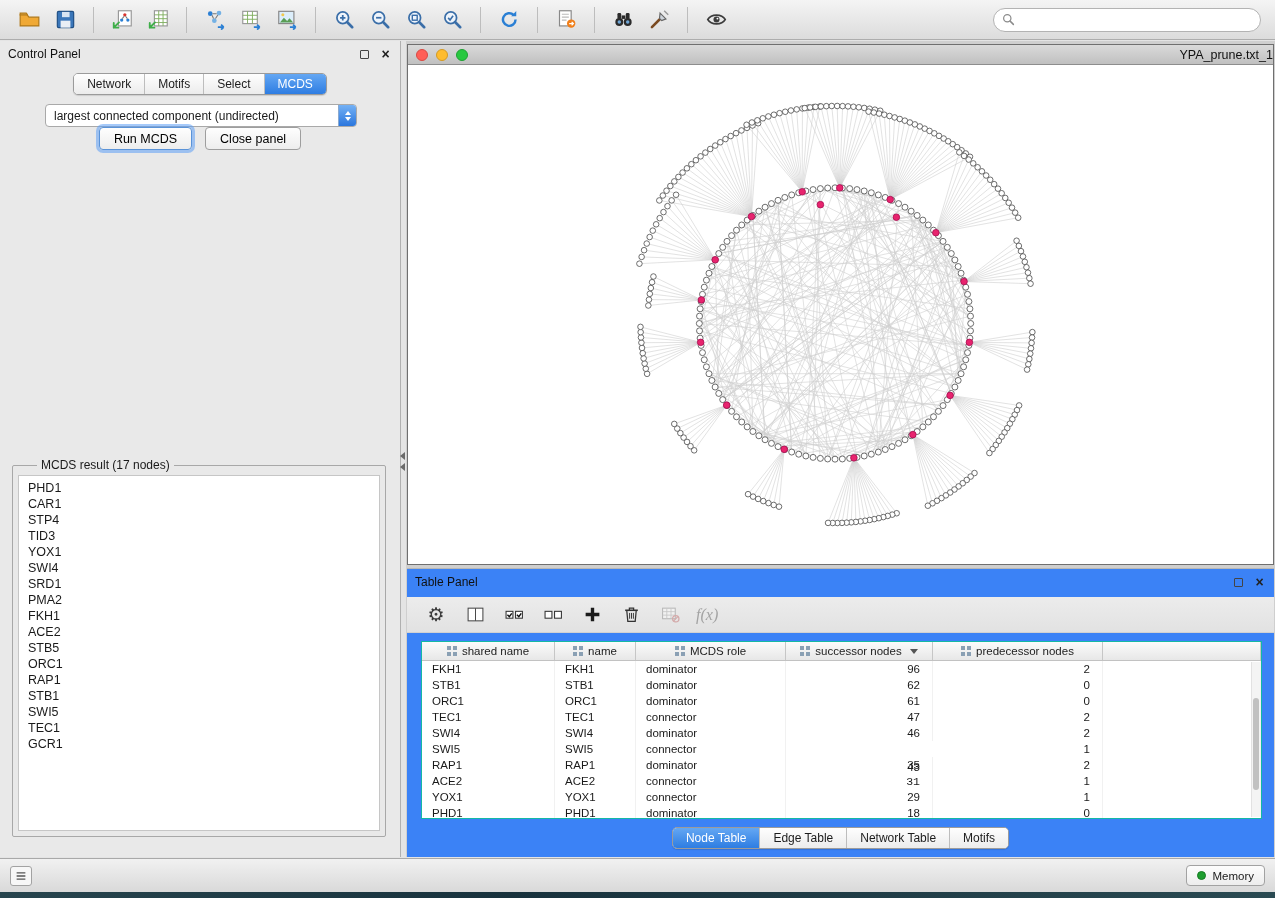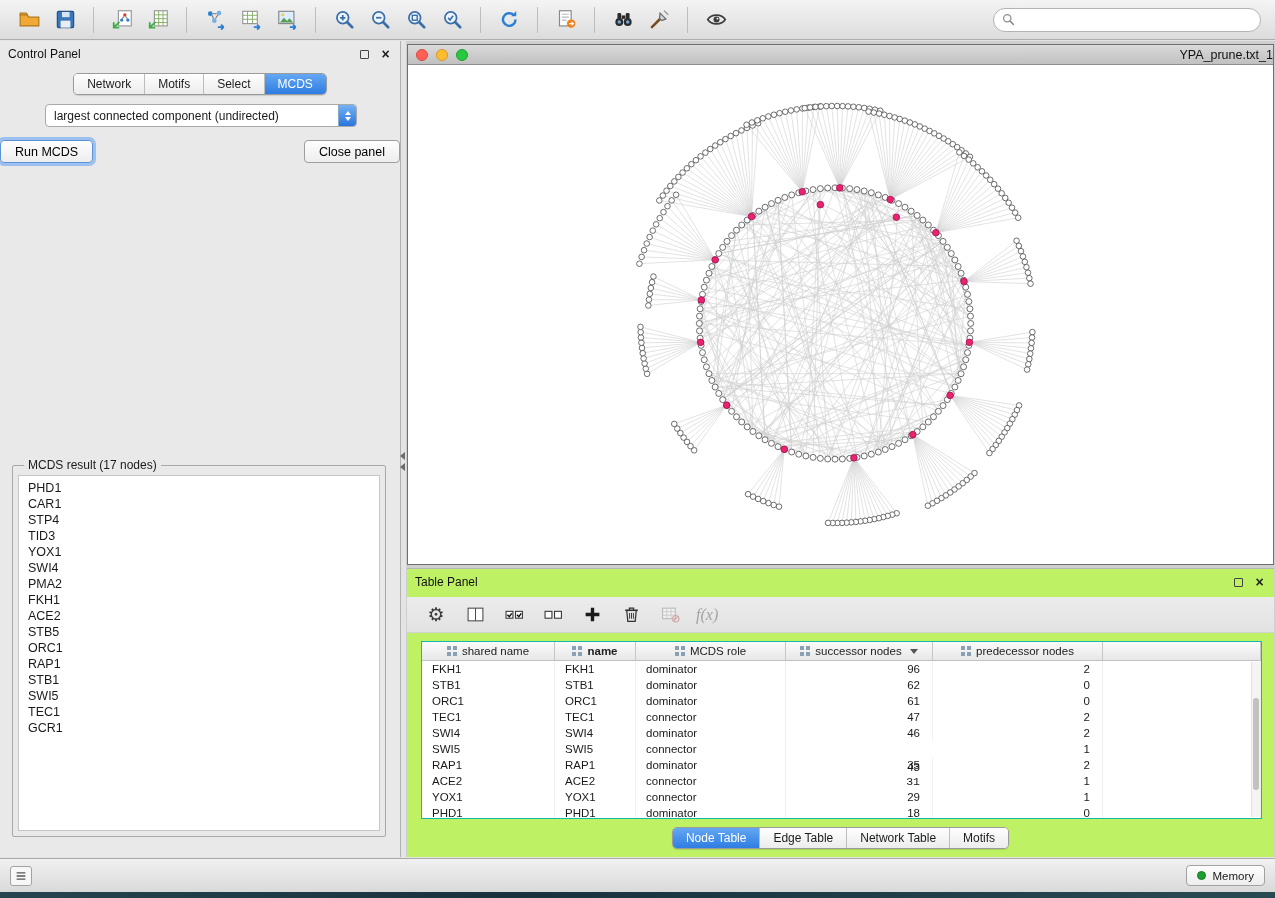--- a/index.html
+++ b/index.html
@@ -36,27 +36,27 @@
   #cp-tabs-row{display:flex;justify-content:center;margin-top:6px}
   #opt-label{margin-top:22px;text-align:center;font-size:12.5px}
   #criterion-row{margin:9px 0 0 45px}
   .dropdown{width:312px;height:23px;background:#fff;border:1px solid #a9a9a9;border-radius:4px;
     display:flex;align-items:center;cursor:pointer;overflow:hidden}
   .dropdown .dd-text{flex:1;font-size:12px;padding:0 8px;white-space:nowrap}
   .dd-stepper{width:18px;height:100%;background:linear-gradient(#74b1f5,#2a76dd);
     display:flex;flex-direction:column;align-items:center;justify-content:center;gap:2px;border-left:1px solid #8aa9cf}
   .dd-up{width:0;height:0;border-left:3.5px solid transparent;border-right:3.5px solid transparent;border-bottom:4.5px solid #fff}
   .dd-down{width:0;height:0;border-left:3.5px solid transparent;border-right:3.5px solid transparent;border-top:4.5px solid #fff}
-  #cp-buttons{display:flex;justify-content:space-between;gap:13px;margin-top:13px}
+  #cp-buttons{display:flex;justify-content:center;gap:13px;}
   .btn{height:23px;padding:0 14px;font-size:12.5px;background:linear-gradient(#fefefe,#ededed);
     border:1px solid #9e9e9e;border-radius:4px;cursor:pointer;font-family:"Liberation Sans",sans-serif}
   .btn.focused{border-color:#5a93d8;box-shadow:0 0 0 3px rgba(92,158,245,.55)}
   #result-box{position:absolute;left:12px;right:14px;top:424px;bottom:20px;
     border:1px solid #a8a8a8;border-radius:2px}
-  #result-box legend,.box-title{position:absolute;top:-8px;left:11px;background:#e9e9e9;padding:0 4px;font-size:12px}
+  #result-box legend,.box-title{position:absolute;top:-8px;left:24px;background:#e9e9e9;padding:0 4px;font-size:12px}
   #result-list{position:absolute;left:5px;right:5px;top:9px;bottom:5px;background:#fff;border:1px solid #c6c6c6;
     overflow:hidden;padding:4px 0}
   .result-item{font-size:12.5px;line-height:16px;padding-left:9px;cursor:default}
 
   
   #right-region{position:absolute;left:406px;top:41px;right:0;height:816px;background:#cfcfcf}
   .splitter-handle{position:absolute;left:399px;top:448px;width:7px;height:26px;display:flex;flex-direction:column;
     align-items:center;justify-content:center;gap:3px;z-index:5}
   .tri-left{width:0;height:0;border-top:4px solid transparent;border-bottom:4px solid transparent;border-right:5px solid #6b6b6b}
 
@@ -67,21 +67,21 @@
   .lights{display:flex;gap:8px}
   .light{width:12px;height:12px;border-radius:50%;cursor:pointer}
   .light.red{background:#ff5f57;border:.5px solid #d94942}
   .light.yellow{background:#febc2e;border:.5px solid #d49a22}
   .light.green{background:#28c840;border:.5px solid #1ea133}
   #net-title{position:absolute;left:0;right:0;text-align:right;font-size:12.5px;color:#111;pointer-events:none}
   #net-canvas{position:absolute;left:0;right:0;top:21px;bottom:0;background:#fff}
   #net-svg{width:100%;height:100%}
 
   
-  #table-panel{position:absolute;left:1px;top:527px;right:1px;bottom:0;background:#bef264;border-top:1px solid #b7b7b7}
+  #table-panel{position:absolute;left:1px;top:527px;right:1px;bottom:0;background:#3b82f6;border-top:1px solid #b7b7b7}
   #tp-toolbar{height:36px;margin-top:2px;display:flex;align-items:center;padding:0 16px;gap:13px;
     background:linear-gradient(#ececec,#e2e2e2);border-bottom:1px solid #d2d2d2}
   #tp-toolbar .tool{width:26px;height:26px}
   #tp-toolbar .tool svg{width:19px;height:19px}
   .fx{font-family:"Liberation Serif",serif;font-style:italic;font-size:16px;color:#a3a3a3;cursor:default}
   #table-container{position:absolute;left:14px;right:12px;top:72px;bottom:38px;background:#fff;border:1px solid #14b8a6;overflow:hidden}
   #thead{display:flex;height:19px;border-bottom:1px solid #c2c2c2}
   .th{display:flex;align-items:center;justify-content:center;gap:5px;border-right:1px solid #c6c6c6;
     background:linear-gradient(#fbfbfb,#e7e7e7);font-size:11.5px;color:#222;cursor:pointer;overflow:hidden;white-space:nowrap}
   .th svg{width:10px;height:10px;flex:0 0 auto}
@@ -284,20 +284,21 @@
   </div>
   <div id="result-box">
     <span class="box-title">MCDS result (17 nodes)</span>
     <div id="result-list">
         <div class="result-item">PHD1</div>
         <div class="result-item">CAR1</div>
         <div class="result-item">STP4</div>
         <div class="result-item">TID3</div>
         <div class="result-item">YOX1</div>
         <div class="result-item">SWI4</div>
+        <div class="result-item">SRD1</div>
         <div class="result-item">PMA2</div>
         <div class="result-item">FKH1</div>
         <div class="result-item">ACE2</div>
         <div class="result-item">STB5</div>
         <div class="result-item">ORC1</div>
         <div class="result-item">RAP1</div>
         <div class="result-item">STB1</div>
         <div class="result-item">SWI5</div>
         <div class="result-item">TEC1</div>
         <div class="result-item">GCR1</div>
@@ -1124,21 +1125,21 @@
       <div id="thead">
           <div class="th" style="width: 133px;">
             <svg viewBox="0 0 10 10">
               <rect x="0" y="0" width="4" height="4" fill="#8aa0b4"></rect>
               <rect x="6" y="0" width="4" height="4" fill="#8aa0b4"></rect>
               <rect x="0" y="6" width="4" height="4" fill="#8aa0b4"></rect>
               <rect x="6" y="6" width="4" height="4" fill="#8aa0b4"></rect>
             </svg>
             <span>shared name</span>
           </div>
-          <div class="th" style="width: 81px; font-weight: bold;">
+          <div class="th" style="width: 81px;">
             <svg viewBox="0 0 10 10">
               <rect x="0" y="0" width="4" height="4" fill="#8aa0b4"></rect>
               <rect x="6" y="0" width="4" height="4" fill="#8aa0b4"></rect>
               <rect x="0" y="6" width="4" height="4" fill="#8aa0b4"></rect>
               <rect x="6" y="6" width="4" height="4" fill="#8aa0b4"></rect>
             </svg>
             <span>name</span>
           </div>
           <div class="th" style="width: 150px;">
             <svg viewBox="0 0 10 10">

